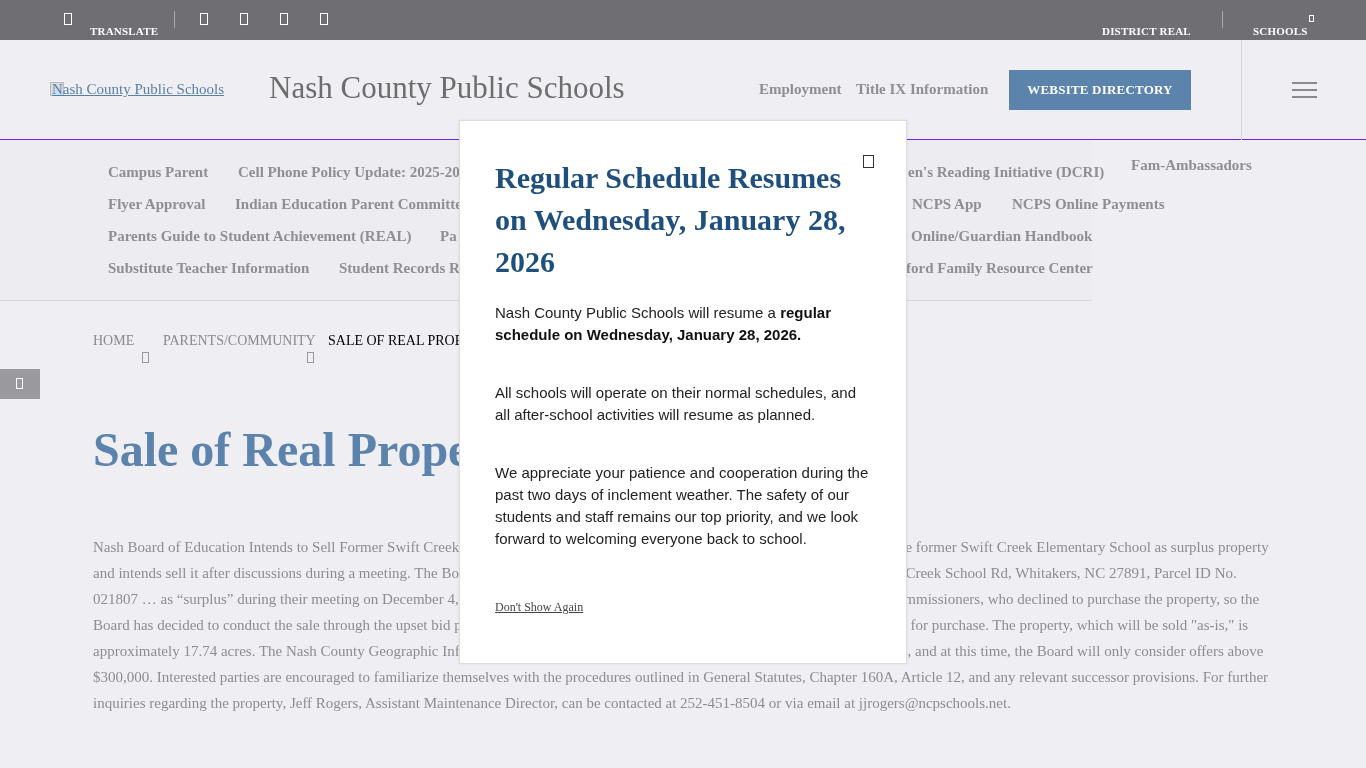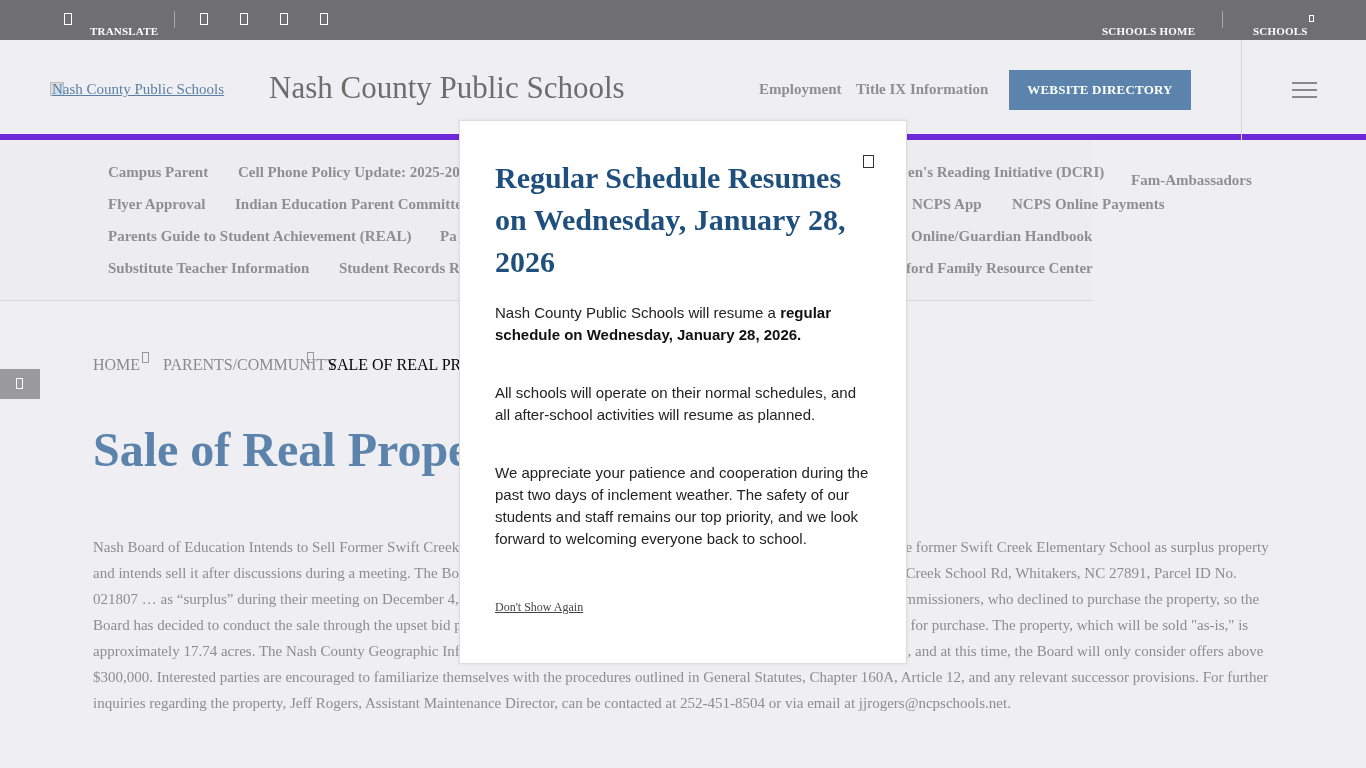--- a/index.html
+++ b/index.html
@@ -6,36 +6,36 @@
   html, body { width: 1366px; height: 768px; overflow: hidden; }
   body { font-family: "Liberation Serif", serif; background: #efeff3; position: relative; color: #777; }
 
   
   .topbar { position: absolute; left: 0; top: 0; width: 1366px; height: 40px; background: #6e6e73; color: #fff; }
   .topbar .ic { position: absolute; top: 13px; width: 8px; height: 12px; border: 1px solid #fff; }
   .topbar .lbl { position: absolute; top: 13px; font-size: 11px; font-weight: bold; letter-spacing: 0.2px; color: #fff; white-space: nowrap; margin-top: 12px; }
   .topbar .sep { position: absolute; top: 11px; width: 1px; height: 17px; background: #a9a9ad; }
 
   
-  .header { position: absolute; left: 0; top: 40px; width: 1366px; height: 100px; background: #efeff3; border-bottom: 6px solid #6d28d9; }
+  .header { position: absolute; left: 0; top: 40px; width: 1366px; height: 100px; background: #efeff3; border-bottom: 1px solid #6d28d9; }
   .logo-link { position: absolute; left: 50px; top: 41px; font-size: 15px; color: #5a7fa3; text-decoration: underline; white-space: nowrap; }
   .logo-link .broken { display: inline-block; width: 14px; height: 14px; border: 1px solid #bbb; vertical-align: -2px; margin-right: -12px; background: linear-gradient(135deg, #ddd 50%, #cde 50%); }
   .site-title { position: absolute; left: 269px; top: 30px; font-size: 31px; color: #6d6d6d; white-space: nowrap; }
   .hnav { position: absolute; top: 41px; font-size: 15px; font-weight: bold; color: #8f8f8f; white-space: nowrap; text-align: right; }
   .dir-btn { position: absolute; left: 1009px; top: 30px; width: 182px; height: 40px; background: #5b83ab; color: #fff; font-size: 13px; font-weight: bold; text-align: center; line-height: 40px; letter-spacing: 0.2px; }
   .vrule { position: absolute; left: 1241px; top: 0; width: 1px; height: 100px; background: #d8d8dc; }
   .hamburger { position: absolute; left: 1292px; top: 42px; width: 25px; height: 16px; }
   .hamburger span { position: absolute; left: 0; width: 25px; height: 2px; background: #8a8a8e; }
 
   
   .subnav { position: absolute; left: 0; top: 140px; width: 1092px; height: 161px; background: #ececf1; border-bottom: 1px solid #d8d8dc; padding-left: 24px; }
   .subnav .item { position: absolute; font-size: 15px; font-weight: bold; color: #8f8f93; white-space: nowrap; }
 
   
-  .crumb { position: absolute; top: 356px; font-size: 16px; color: #8a8a8a; white-space: nowrap; }
+  .crumb { position: absolute; top: 333px; font-size: 14px; color: #8a8a8a; white-space: nowrap; }
   .crumb.cur { color: #000000; }
   .crumb-sep { position: absolute; top: 352px; width: 7px; height: 11px; border: 1px solid #999; }
   .side-tab { position: absolute; left: 0; top: 369px; width: 40px; height: 30px; background: #9a9a9e; }
   .side-tab .ic { position: absolute; left: 16px; top: 9px; width: 7px; height: 11px; border: 1px solid #fff; }
   .page-title { position: absolute; left: 93px; top: 422px; font-size: 48px; font-weight: bold; color: #5b83ab; white-space: nowrap; }
   .body-text { position: absolute; left: 93px; top: 534px; width: 1190px; font-size: 15px; line-height: 26px; color: #8d8d90; }
 
   
   .modal { position: absolute; left: 459px; top: 120px; width: 448px; height: 544px; background: #fff; border: 1px solid #ddd; box-shadow: 0 0 3px rgba(0,0,0,0.08); }
   .modal-close { position: absolute; left: 403px; top: 34px; width: 11px; height: 13px; border: 1px solid #333; cursor: pointer; }
@@ -48,21 +48,21 @@
 <body>
 
 <div class="topbar">
   <span class="ic" style="left:64px"></span>
   <span class="lbl" style="left:90px">TRANSLATE</span>
   <span class="sep" style="left:174px"></span>
   <span class="ic" style="left:200px"></span>
   <span class="ic" style="left:240px"></span>
   <span class="ic" style="left:280px"></span>
   <span class="ic" style="left:320px"></span>
-  <span class="lbl" style="left:1102px">SCHOOLS HOME</span>
+  <span class="lbl" style="left:1102px">DISTRICT REAL</span>
   <span class="sep" style="left:1222px"></span>
   <span class="lbl" style="left:1253px"><span>SCHOOLS</span></span>
   <span class="ic" style="left:1309px; top:15px; width:5px; height:7px;"></span>
 </div>
 
 <div class="header">
   <a class="logo-link"><span class="broken"></span><span>Nash County Public Schools</span></a>
   <div class="site-title">Nash County Public Schools</div>
   <a class="hnav" style="left:759px">Employment</a>
   <a class="hnav" style="left:856px">Title IX Information</a>
@@ -72,21 +72,21 @@
     <span style="top:0"></span>
       <span style="top:7px"></span>
       <span style="top:14px"></span>
   </div>
 </div>
 
 <div class="subnav">
   <a class="item" style="left:108px; top:24px">Campus Parent</a>
   <a class="item" style="left:238px; top:24px">Cell Phone Policy Update: 2025-20</a>
   <a class="item" style="left:908px; top:24px">en's Reading Initiative (DCRI)</a>
-  <a class="item" style="left:1131px; top:32px">Fam-Ambassadors</a>
+  <a class="item" style="left:1131px; top:17px">Fam-Ambassadors</a>
   <a class="item" style="left:108px; top:56px">Flyer Approval</a>
   <a class="item" style="left:235px; top:56px">Indian Education Parent Committe</a>
   <a class="item" style="left:912px; top:56px">NCPS App</a>
   <a class="item" style="left:1012px; top:56px">NCPS Online Payments</a>
   <a class="item" style="left:108px; top:88px">Parents Guide to Student Achievement (REAL)</a>
   <a class="item" style="left:440px; top:88px">Pa</a>
   <a class="item" style="left:911px; top:88px">Online/Guardian Handbook</a>
   <a class="item" style="left:108px; top:120px">Substitute Teacher Information</a>
   <a class="item" style="left:339px; top:120px">Student Records R</a>
   <a class="item" style="left:906px; top:120px">ford Family Resource Center</a>

